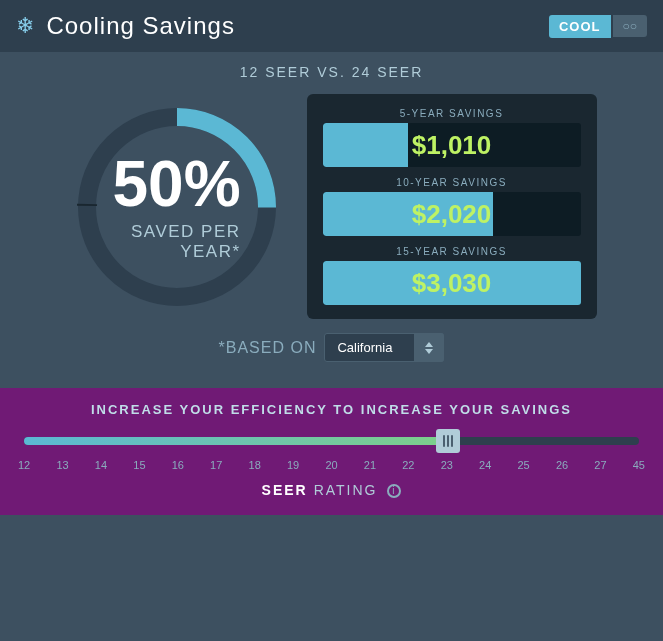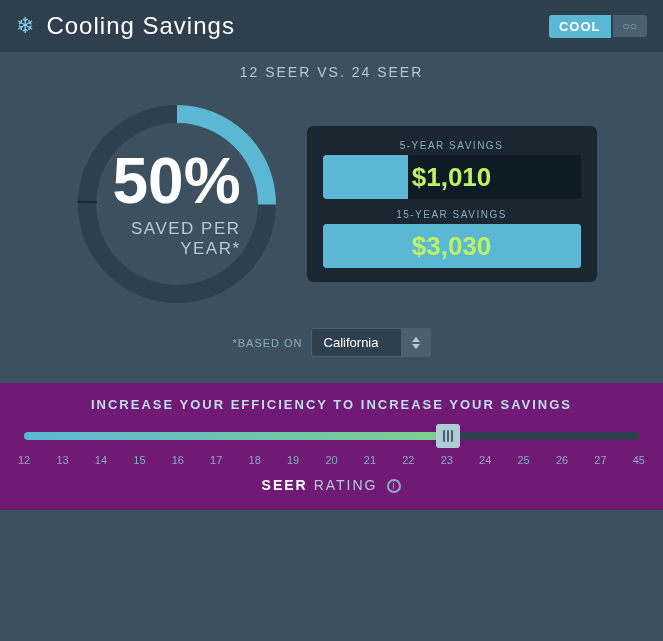--- a/index.html
+++ b/index.html
@@ -156,21 +156,21 @@
     
     .based-on-row {
       display: flex;
       align-items: center;
       justify-content: center;
       gap: 8px;
       margin-bottom: 16px;
     }
     .based-on-label {
       color: #8aacbd;
-      font-size: 11px;
+      font-size: 16px;
       letter-spacing: 1px;
     }
     .state-select-wrapper {
       position: relative;
       display: inline-flex;
       align-items: center;
     }
     .state-select {
       background: #2e3f4e;
       border: 1px solid #4a6070;
@@ -348,20 +348,27 @@
     <div class="savings-panel">
 
       <div class="savings-row">
         <div class="savings-title">5-YEAR SAVINGS</div>
         <div class="savings-bar">
           <div class="savings-bar-fill" style="width:33%"></div>
           <div class="savings-value">$1,010</div>
         </div>
       </div>
 
+      <div class="savings-row">
+        <div class="savings-title">10-YEAR SAVINGS</div>
+        <div class="savings-bar">
+          <div class="savings-bar-fill" style="width:66%"></div>
+          <div class="savings-value">$2,020</div>
+        </div>
+      </div>
 
       <div class="savings-row">
         <div class="savings-title">15-YEAR SAVINGS</div>
         <div class="savings-bar">
           <div class="savings-bar-fill" style="width:100%"></div>
           <div class="savings-value">$3,030</div>
         </div>
       </div>
 
     </div>

